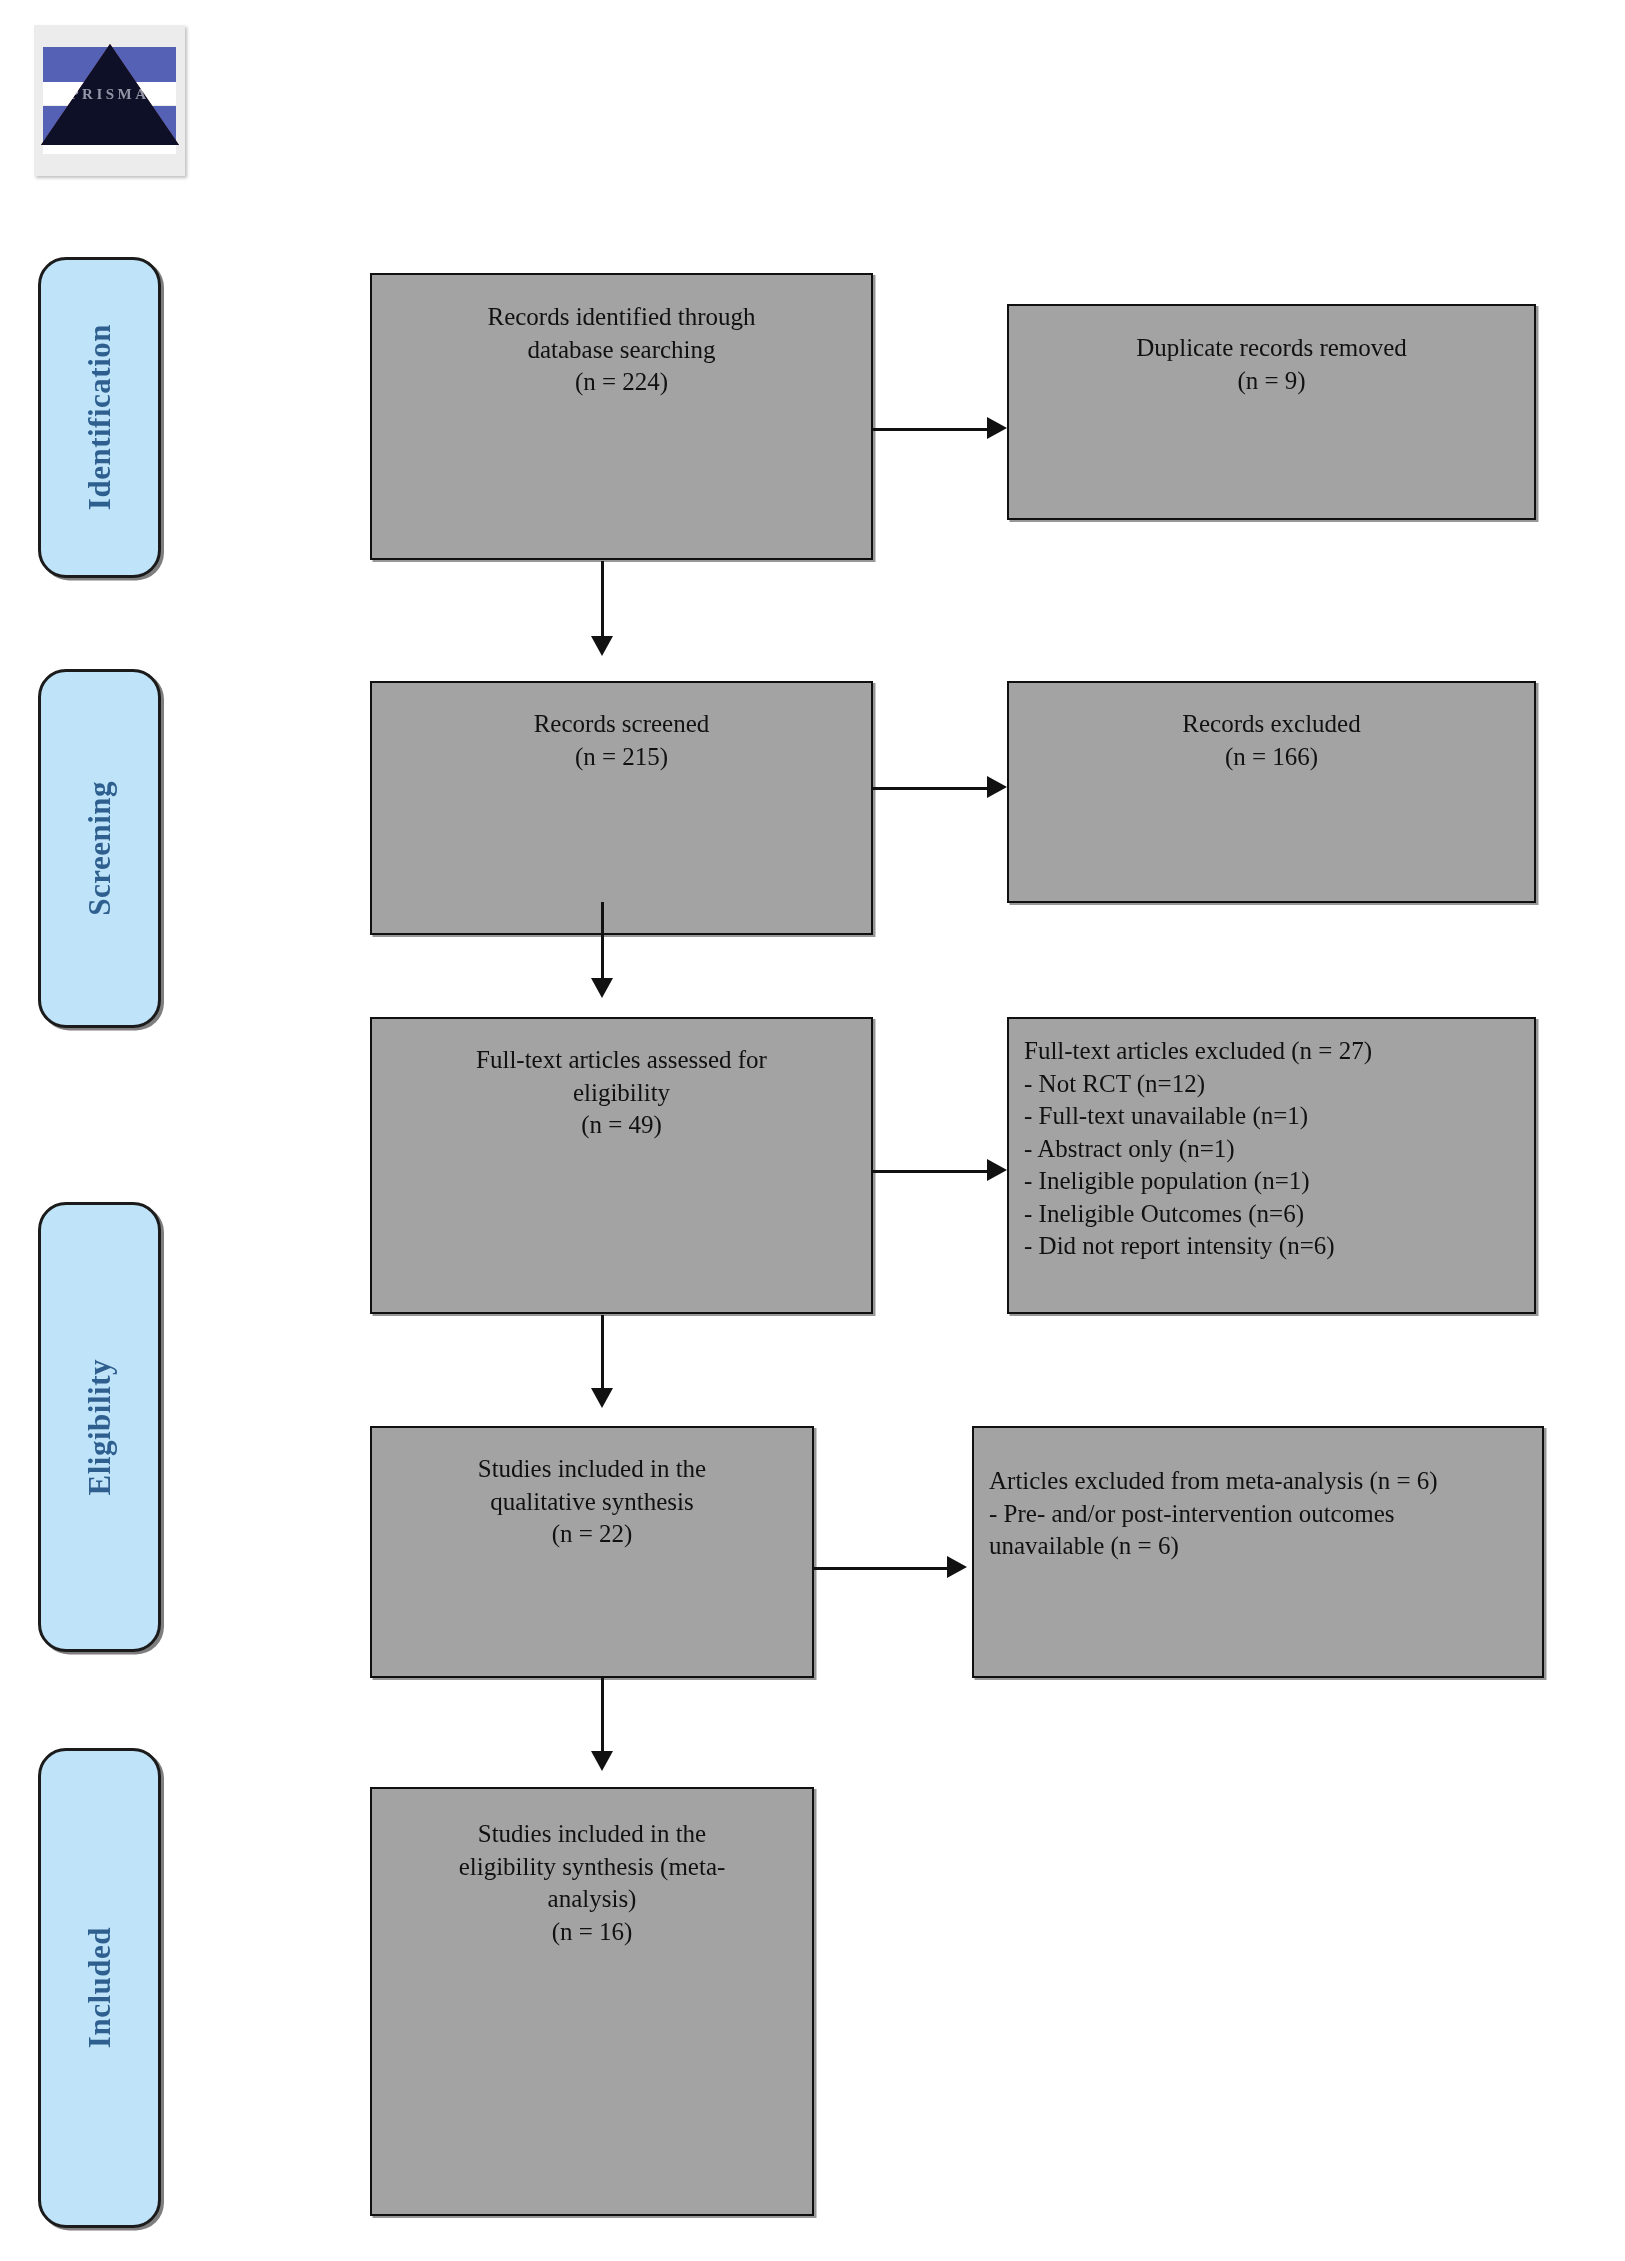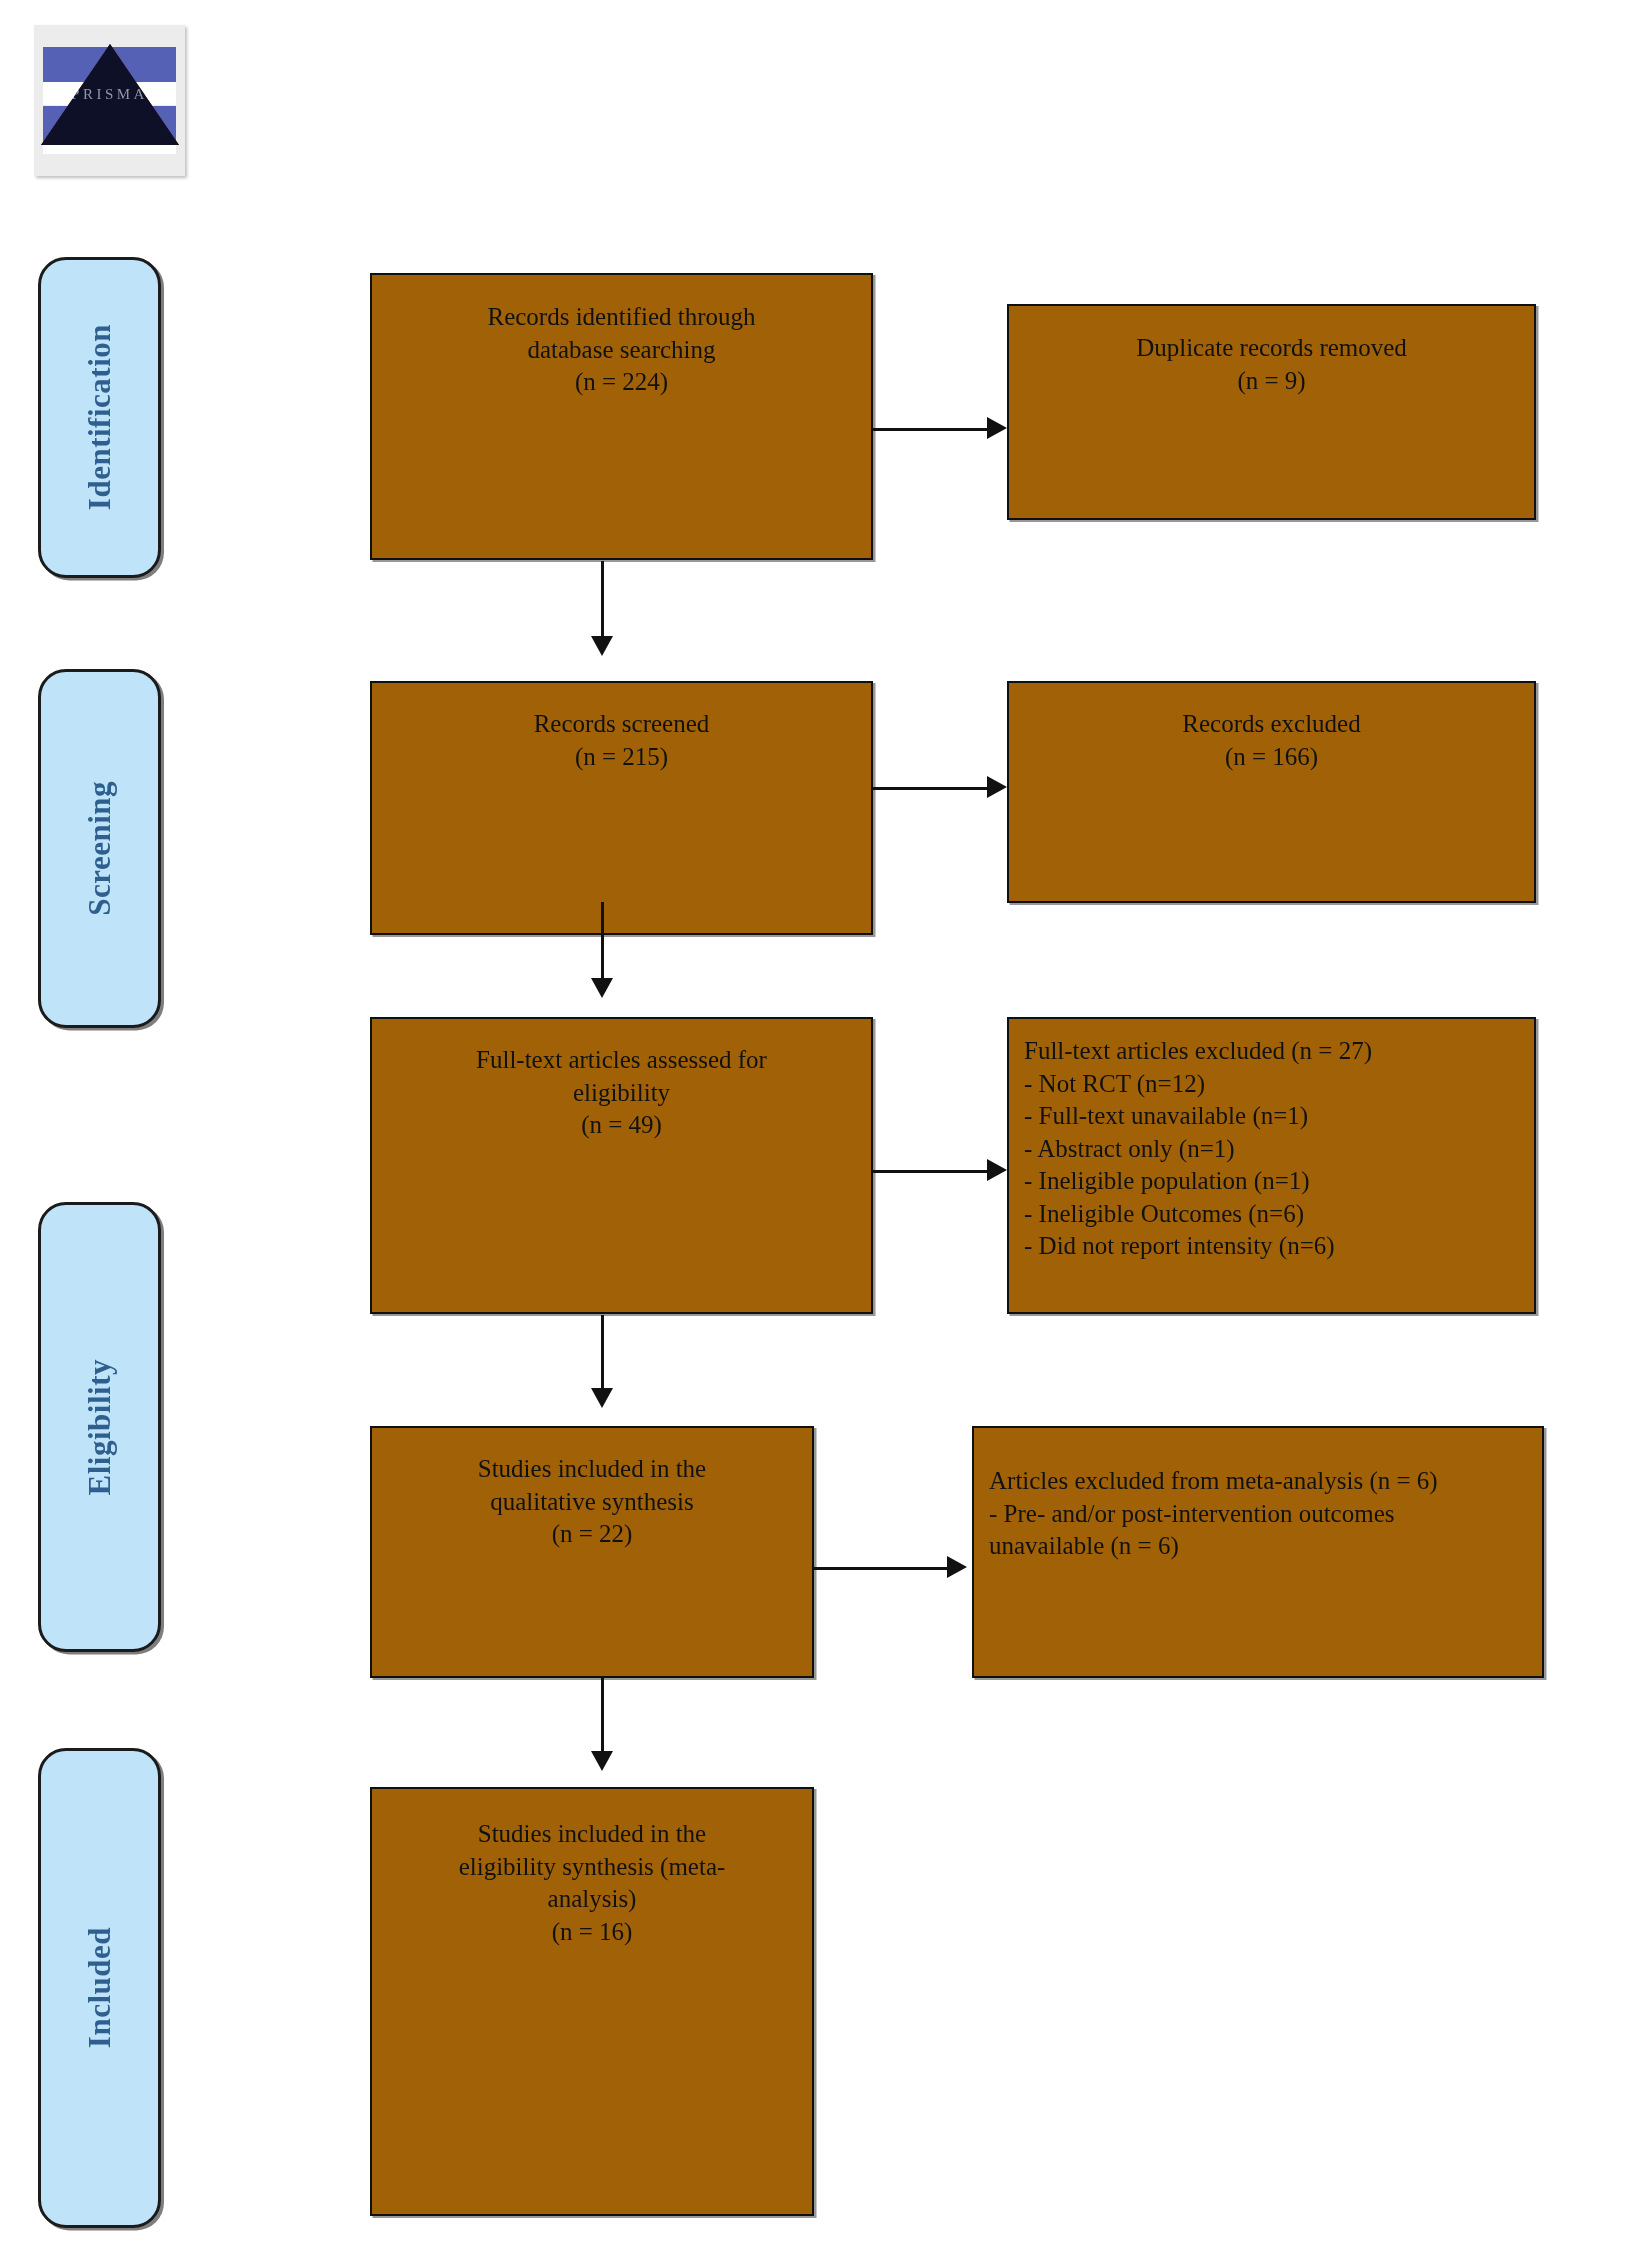--- a/index.html
+++ b/index.html
@@ -22,42 +22,42 @@
   #prisma-logo .band.b4{top:117px;height:12px;background:#ffffff;}
   #prisma-logo .tri{
     position:absolute;left:7px;top:19px;width:0;height:0;
     border-left:69px solid transparent;border-right:69px solid transparent;
     border-bottom:101px solid #0d1026;
     filter:drop-shadow(0 0 0.5px #6b2020);
   }
   #prisma-logo .wordmark{
     position:absolute;left:9px;top:58px;width:133px;height:22px;
     display:flex;align-items:center;justify-content:center;
-    letter-spacing:3.5px;font-size:15px;font-weight:400;
+    letter-spacing:3.5px;font-size:15px;font-weight:700;
     color:#8d8d96;mix-blend-mode:screen;
     font-family:"Liberation Serif","DejaVu Serif",serif;
   }
 
   
   .stage-pill{
     position:absolute;left:38px;width:117px;
     background:#bfe4f9;border:3.5px solid #1b1b1b;border-radius:28px;
     box-shadow:3px 2.5px 0 rgba(20,20,20,.55);
     display:flex;align-items:center;justify-content:center;
   }
   .stage-pill .stage-label{
     writing-mode:vertical-rl;transform:rotate(180deg);
     color:#2e5f8f;font-weight:700;font-size:31px;letter-spacing:0.5px;
     white-space:nowrap;
     font-family:"Liberation Serif","DejaVu Serif",serif;
   }
 
   
   .flow-box{
-    position:absolute;background:#a16207;
+    position:absolute;background:#a3a3a3;
     border:2px solid #101010;
     box-shadow:2.5px 2px 0 rgba(25,25,25,.45);
     box-sizing:border-box;
   }
   .box-text{
     position:absolute;left:0;right:0;
     text-align:center;color:#111;
     font-size:25px;line-height:1.30;
     padding:0 14px;box-sizing:border-box;
     font-family:"Liberation Serif","DejaVu Serif",serif;

